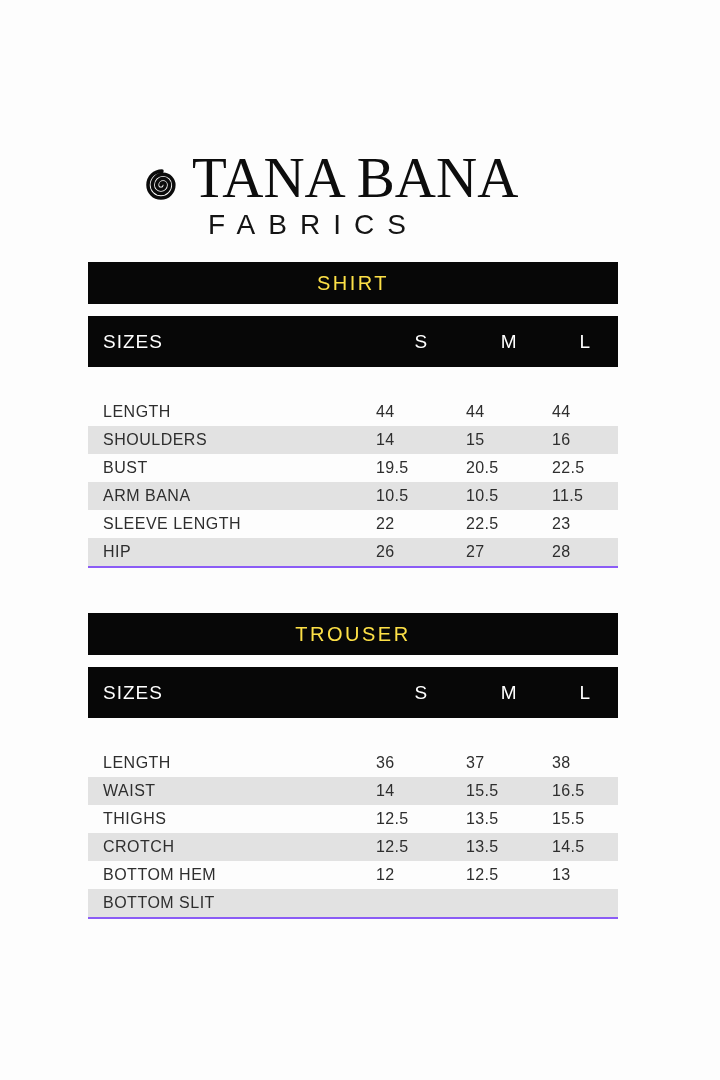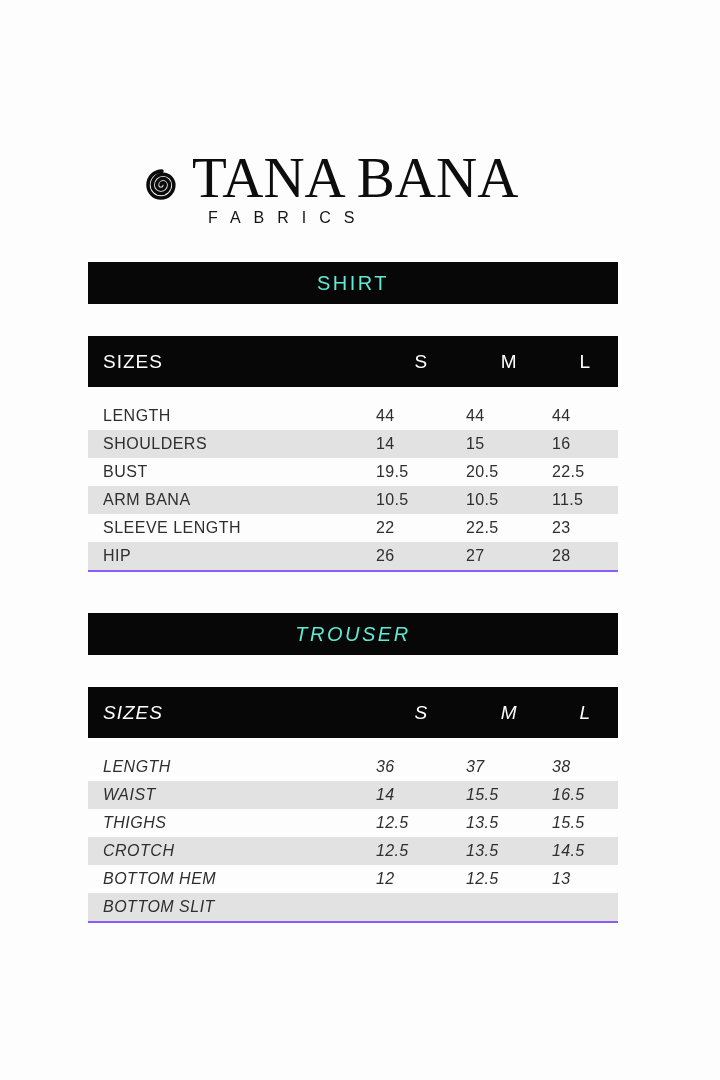--- a/index.html
+++ b/index.html
@@ -18,38 +18,38 @@
     display:flex; align-items:flex-start; gap:2px;
   }
   .spiral { width:56px; height:56px; margin-top:2px; }
   .logo-text { display:flex; flex-direction:column; }
   .brand-name {
     font-family:"Liberation Serif", serif;
     font-size:57px; line-height:1; letter-spacing:0px;
     color:#0d0d0d; font-weight:500; margin-top:-6px; white-space:nowrap;
   }
   .brand-sub {
-    font-size:16px; letter-spacing:13px; font-weight:400;
+    font-size:28px; letter-spacing:13px; font-weight:400;
     color:#141414; margin-top:3px; padding-left:16px; white-space:nowrap;
   }
 
   
   .section { position:absolute; left:88px; width:530px; }
   #section-shirt   { top:262px; }
-  #section-trouser { top:613px;font-style:italic; }
+  #section-trouser { top:613px; }
 
   .title-bar {
-    height:42px; background:#070707; color:#5eead4;
+    height:42px; background:#070707; color:#fde047;
     display:flex; align-items:center; justify-content:center;
-    font-size:20px; letter-spacing:2.5px; margin-bottom:32px;
+    font-size:20px; letter-spacing:2.5px; margin-bottom:12px;
   }
   .sizes-bar {
     height:51px; background:#070707; color:#ffffff;
     display:grid; grid-template-columns:1fr 90px 86px 66px;
-    align-items:center; font-size:19px; margin-bottom:15px;
+    align-items:center; font-size:19px; margin-bottom:31px;
   }
   .sizes-bar .bar-label { padding-left:15px; letter-spacing:1px; }
   .col-h { text-align:center; letter-spacing:0.5px; }
 
   .rows { border-bottom:2px solid #8b5cf6; }
   .mrow {
     height:28px;
     display:grid; grid-template-columns:1fr 90px 86px 66px;
     align-items:center;
     font-size:16px; color:#2e2e2e;

